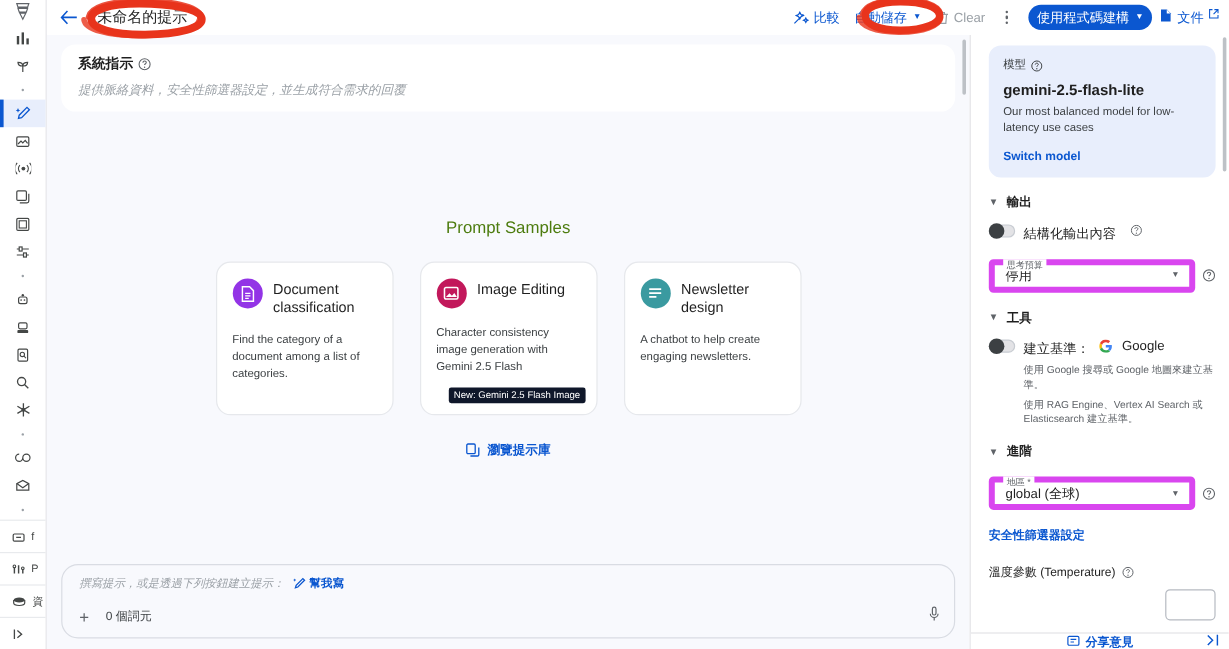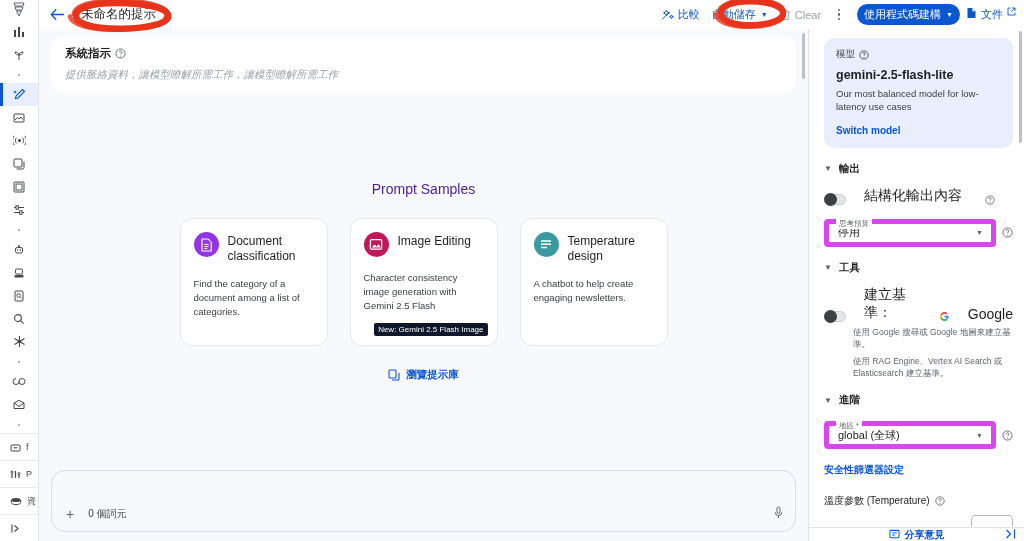--- a/index.html
+++ b/index.html
@@ -126,21 +126,21 @@
     margin-top: 7px; font-style: italic;
   }
 
   
   .samples-wrap {
     flex: 1; display: flex; flex-direction: column;
     align-items: center; justify-content: center;
     min-height: 0;
   }
   .samples-title {
-    font-size: 14px; color: #4c1d95; margin-bottom: 21px;
+    font-size: 14px; color: #4d7c0f; margin-bottom: 21px;
   }
   .cards { display: flex; gap: 22px; }
   .card {
     width: 148px; height: 128px;
     background: #fff; border: 1px solid #e6e8ec;
     border-radius: 12px;
     padding: 13px 13px 10px 13px;
     display: flex; flex-direction: column;
     position: relative;
   }
@@ -219,22 +219,22 @@
   .mc-switch { font-size: 10px; color: #0b57d0; font-weight: bold; margin-top: 11px; }
 
   .sec-head {
     display: flex; align-items: center; gap: 7px;
     font-size: 10.5px; color: #1f1f1f; font-weight: bold;
     margin-top: 14px; margin-bottom: 4px;
   }
   .chev { color: #5f6368; font-size: 8px; }
 
   .toggle-row {
-    display: flex; align-items: flex-end; gap: 18px;
-    margin-top: 11px; font-size: 14px; color: #1f1f1f;
+    display: flex; align-items: flex-start; gap: 7px;
+    margin-top: 11px; font-size: 11px; color: #1f1f1f;
   }
   .tg {
     width: 22px; height: 11px; border-radius: 7px;
     background: #e3e3e6; border: 1px solid #c8ccd2;
     position: relative; flex: 0 0 22px;
   }
   .tg i {
     position: absolute; left: -1px; top: -1.5px;
     width: 13px; height: 13px; border-radius: 50%;
     background: #3c4043; display: block;
@@ -515,21 +515,21 @@
 
         <div class="sysbox">
           <div class="sysbox-title">
             <span>系統指示</span>
             <svg width="11" height="11" viewBox="0 0 11 11">
                 <circle cx="5.5" cy="5.5" r="4.6" fill="none" stroke="#5f6368" stroke-width=".9"></circle>
                 <path d="M4.1 4.2c0-.8.7-1.3 1.4-1.3.8 0 1.4.5 1.4 1.2 0 1-1.4 1.1-1.4 2.1" fill="none" stroke="#5f6368" stroke-width=".9"></path>
                 <circle cx="5.5" cy="8" r=".6" fill="#5f6368"></circle>
               </svg>
           </div>
-          <div class="sysbox-sub">提供脈絡資料，讓模型瞭解所需工作，讓模型瞭解所需工作</div>
+          <div class="sysbox-sub">提供脈絡資料，安全性篩選器設定，並生成符合需求的回覆</div>
         </div>
 
         <div class="samples-wrap">
           <div class="samples-title">Prompt Samples</div>
 
           <div class="cards">
 
             <div class="card">
               <div class="card-head">
                 <div class="card-ico" style="background:#9334e6;">
@@ -557,38 +557,48 @@
               <div class="card-badge">New: Gemini 2.5 Flash Image</div>
             </div>
 
             <div class="card">
               <div class="card-head">
                 <div class="card-ico" style="background:#3a9aa0;">
                   <svg width="14" height="11" viewBox="0 0 14 11">
                       <path d="M2 2h10M2 5.2h10M2 8.4h6" stroke="#fff" stroke-width="1.5"></path>
                     </svg>
                 </div>
-                <div class="card-title">Temperature design</div>
+                <div class="card-title">Newsletter design</div>
               </div>
               <div class="card-desc">A chatbot to help create engaging newsletters.</div>
             </div>
 
           </div>
 
           <div class="browse-link">
             <svg width="12" height="12" viewBox="0 0 12 12">
                 <rect x="1" y="1" width="7" height="8" rx="1" fill="none" stroke="#0b57d0" stroke-width="1.1"></rect>
                 <path d="M4 11h6a1 1 0 001-1V4" fill="none" stroke="#0b57d0" stroke-width="1.1"></path>
               </svg>
             <span>瀏覽提示庫</span>
           </div>
         </div>
 
         <div class="composer-wrap">
           <div class="composer">
+            <div class="composer-hint">
+              <span>撰寫提示，或是透過下列按鈕建立提示：</span>
+              <span class="hint-action">
+                <svg width="11" height="11" viewBox="0 0 11 11">
+                    <path d="M8.4 1.2l1.4 1.4-5.6 5.6-2 .6.6-2z" fill="none" stroke="#0b57d0" stroke-width="1.1"></path>
+                    <path d="M1.6 1l.4 1 1 .4-1 .4-.4 1-.4-1-1-.4 1-.4z" fill="#0b57d0"></path>
+                  </svg>
+                <span>幫我寫</span>
+              </span>
+            </div>
             <div class="composer-foot">
               <span class="plus-btn">+</span>
               <span class="token-count">0 個詞元</span>
               <span class="mic-btn">
                 <svg width="9" height="13" viewBox="0 0 9 13">
                     <rect x="3" y="1" width="3" height="6.5" rx="1.5" fill="none" stroke="#5f6368" stroke-width="1"></rect>
                     <path d="M1.3 6.4a3.2 3.2 0 006.4 0M4.5 9.6V12" fill="none" stroke="#5f6368" stroke-width="1"></path>
                   </svg>
               </span>
             </div>

